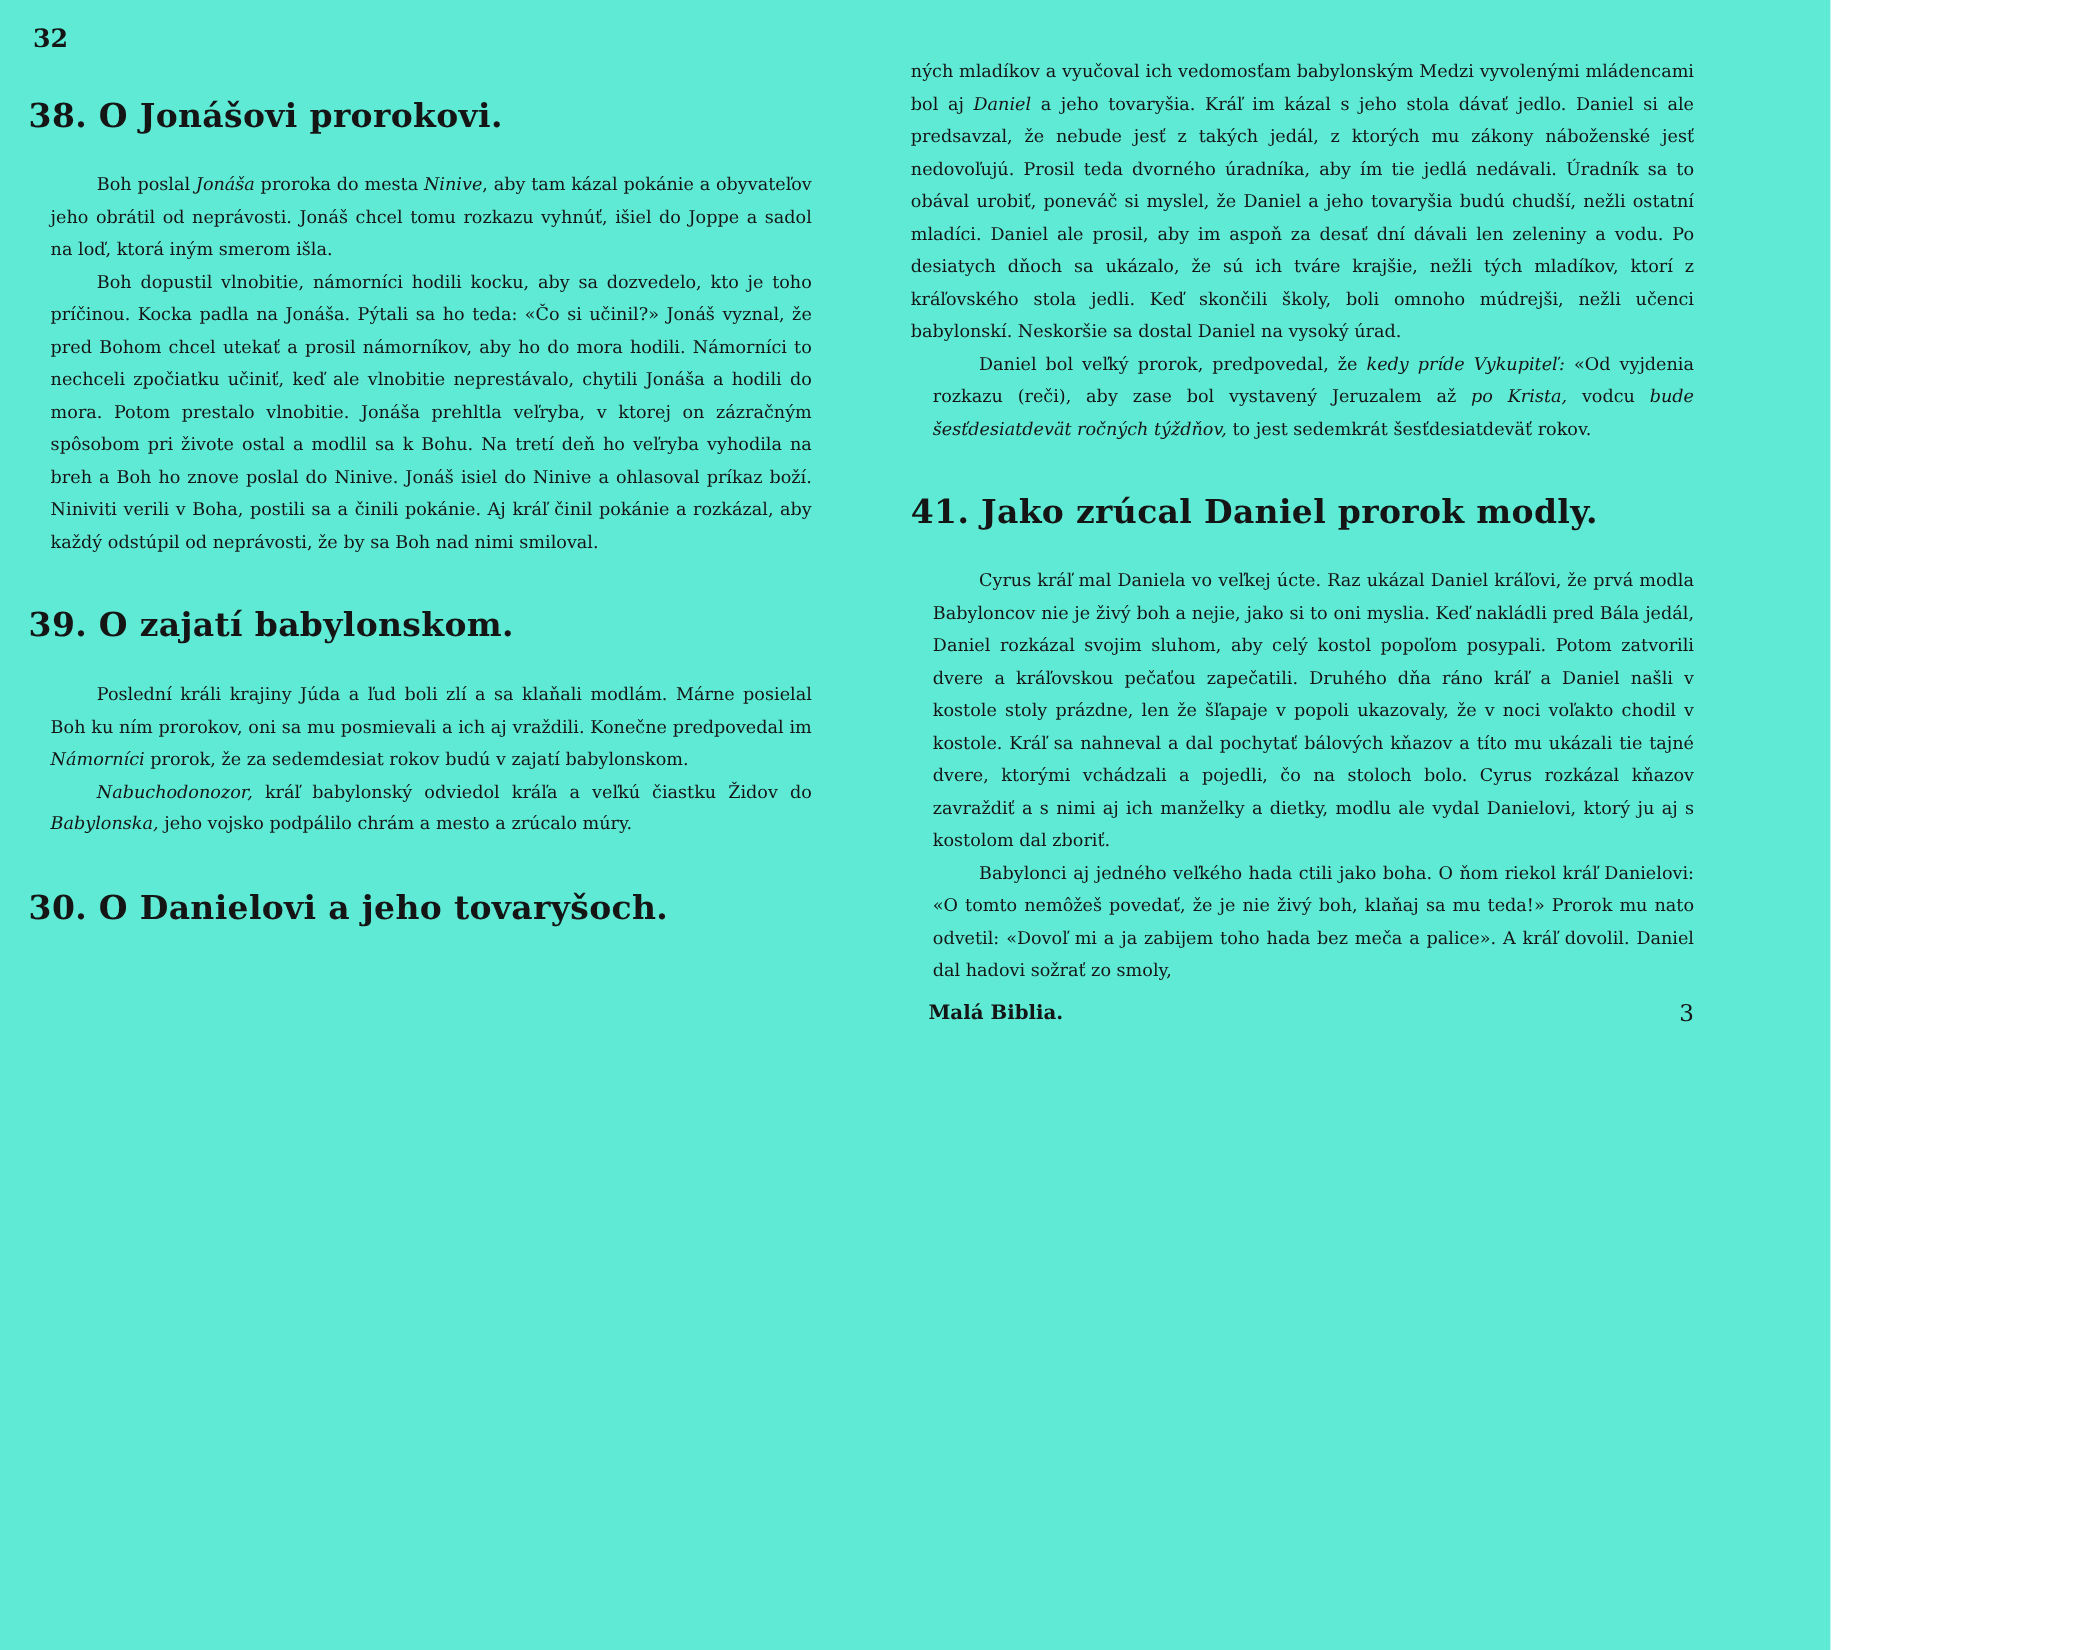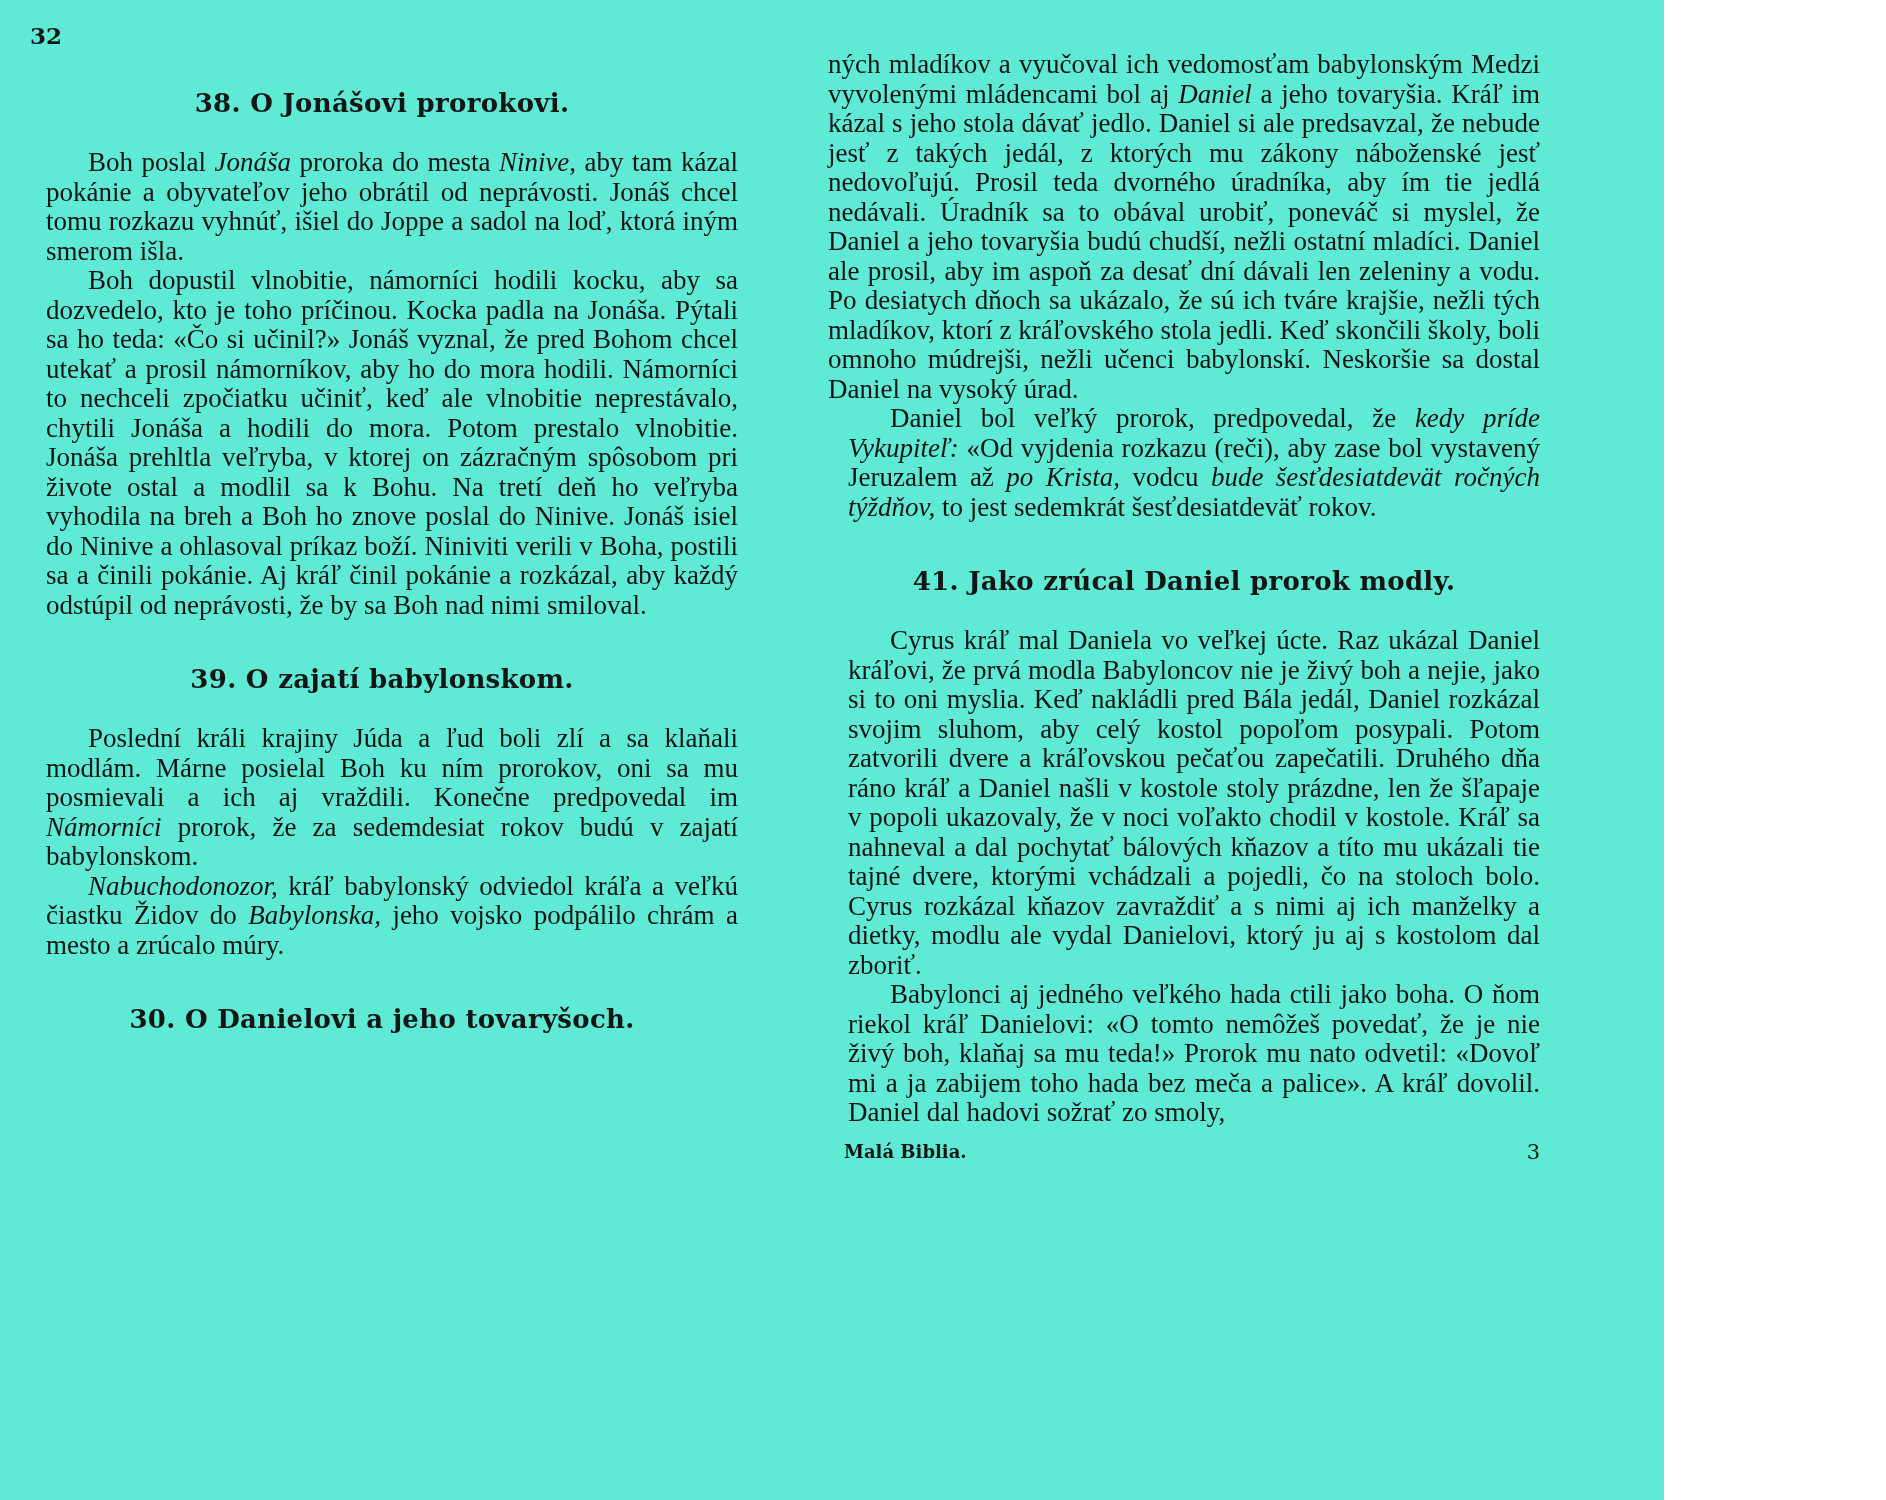--- a/index.html
+++ b/index.html
@@ -25,30 +25,29 @@
     top: 0;
     left: 26px;
     display: flex;
     gap: 90px;
   }
   .col { width: 712px; }
   .col-left { padding-top: 88px; }
   .col-right { padding-top: 50px; }
   p {
     margin: 0;
-    font-size: 27px;
+    font-size: 16px;
     line-height: 29.5px;
     text-align: justify;
-    font-family: Liberation Serif, serif;
   }
   p.indent { text-indent: 42px; margin-left: 20px; }
   h2.section-heading {
-    font-size: 26px;
+    font-size: 30px;
     font-weight: bold;
-    text-align: center;
+    text-align: left;
     margin: 44px 0 30px 0;
     letter-spacing: 0.3px;
   }
   .col-left section:first-of-type h2.section-heading { margin-top: 0; }
   .sig-row {
     display: flex;
     justify-content: space-between;
     align-items: center;
     margin-top: 12px;
     padding-left: 16px;

